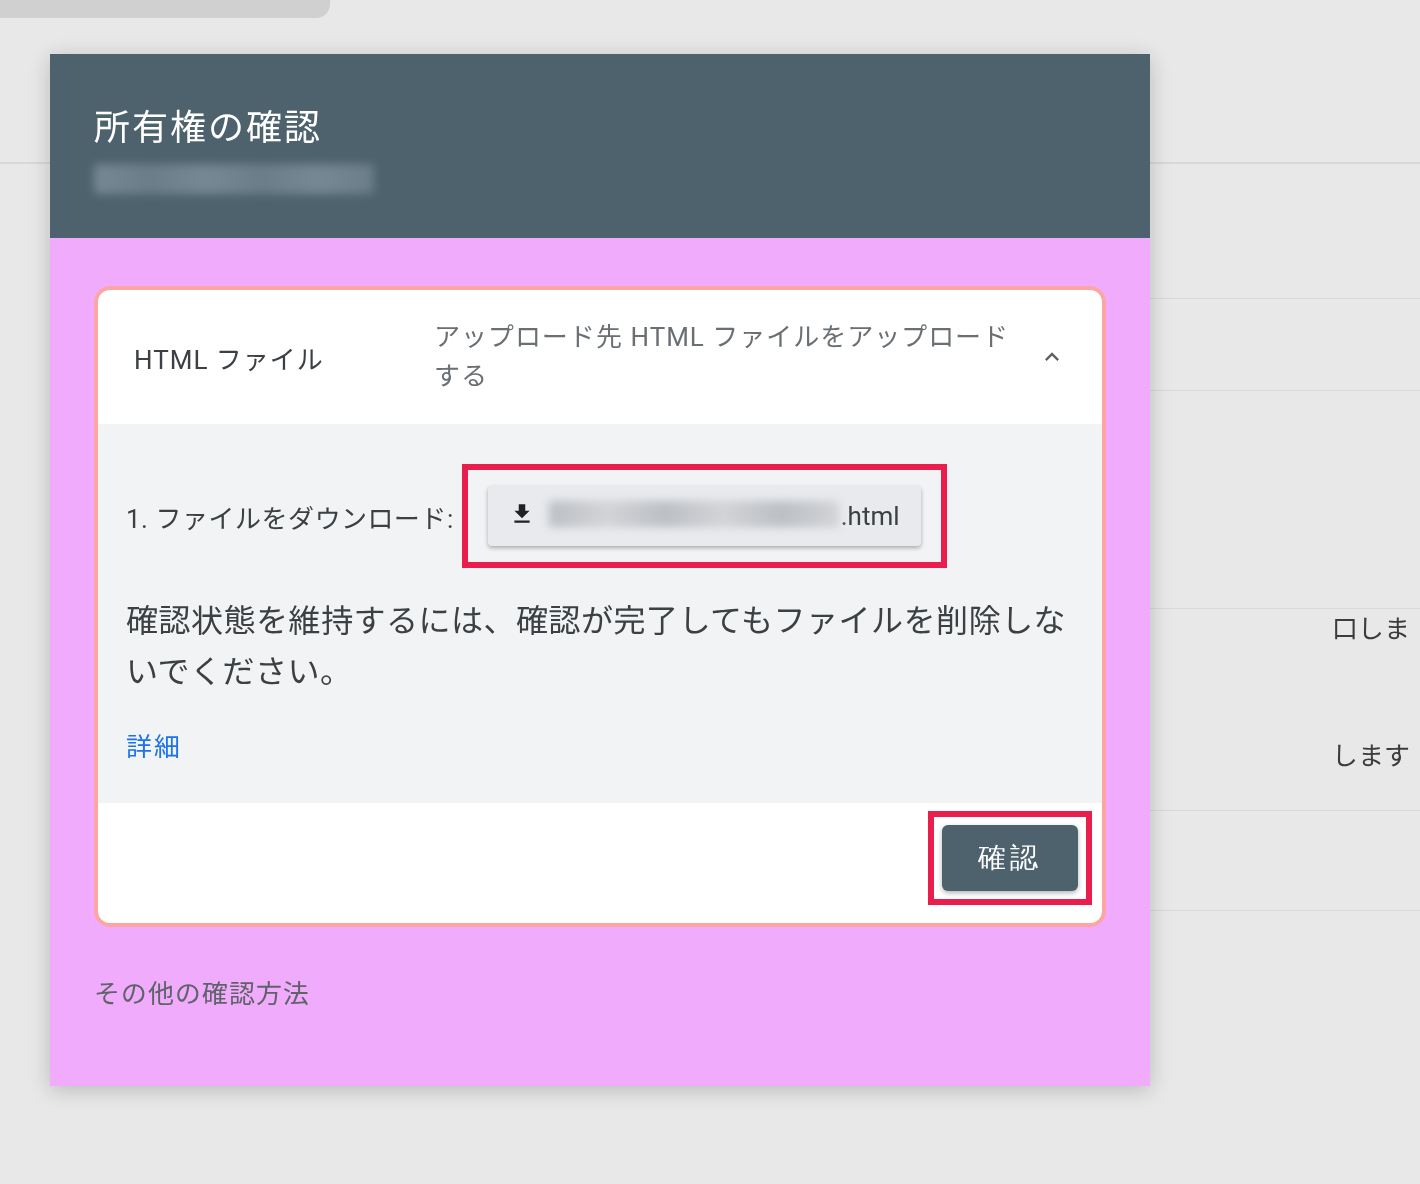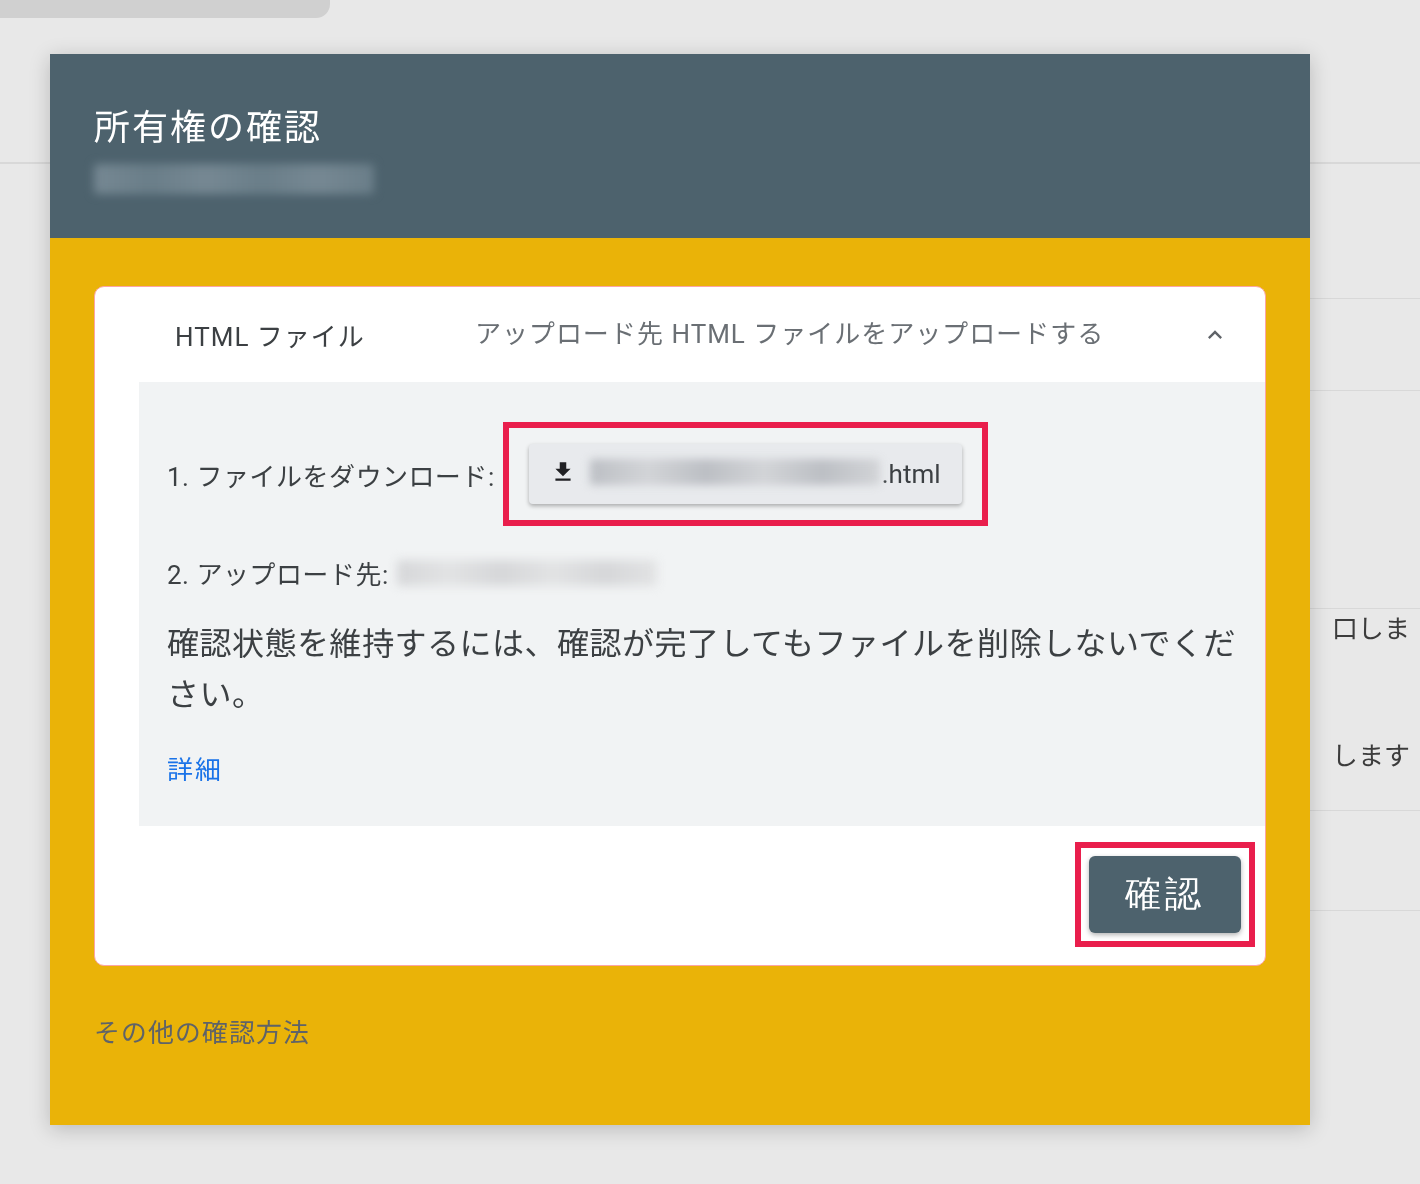--- a/index.html
+++ b/index.html
@@ -91,22 +91,22 @@
       top: 910px;
       left: 1150px;
       right: 0;
       height: 1px;
       background: #d8d8d8;
     }
     .dialog {
       position: absolute;
       top: 54px;
       left: 50px;
-      width: 1260px;
-      background: #eab308;
+      width: 1100px;
+      background: #f0abfc;
       box-shadow: 0 4px 20px rgba(0,0,0,0.2);
     }
     .dialog-header {
       background: #4d626d;
       padding: 44px 44px 44px 44px;
       color: #ffffff;
     }
     .dialog-title {
       font-size: 36px;
       font-weight: 400;
@@ -124,24 +124,23 @@
       padding: 48px 44px 40px 44px;
     }
     .section-title {
       font-size: 26px;
       color: #5f6368;
       font-weight: 400;
       margin-bottom: 36px;
       letter-spacing: 1px;
     }
     .card {
-      border: 1px solid #fca5a5;
-      border-radius: 10px;
+      border: 4px solid #fca5a5;
+      border-radius: 16px;
       background: #ffffff;
-      padding-left: 44px;
     }
     .card-header {
       display: flex;
       align-items: center;
       padding: 28px 36px;
       cursor: pointer;
     }
     .card-header-left {
       width: 300px;
       flex-shrink: 0;
@@ -162,21 +161,21 @@
       padding-right: 20px;
     }
     .chevron {
       width: 28px;
       height: 28px;
       flex-shrink: 0;
     }
     .card-content {
       background: #f1f3f4;
       padding: 40px 28px 40px 28px;
-      margin: 0 0 8px 0;
+      margin: 0 0 0 0;
     }
     .step-row {
       display: flex;
       align-items: center;
       margin-bottom: 28px;
       flex-wrap: wrap;
     }
     .step-label {
       font-size: 26px;
       color: #3c4043;
@@ -246,21 +245,21 @@
       padding: 8px 10px 18px 10px;
     }
     .confirm-highlight {
       border: 6px solid #e91e4c;
       padding: 8px 8px;
       display: inline-block;
     }
     .confirm-button {
       background: #4d626d;
       color: #ffffff;
-      font-size: 36px;
+      font-size: 28px;
       font-weight: 400;
       padding: 14px 36px;
       border: none;
       border-radius: 6px;
       cursor: pointer;
       letter-spacing: 4px;
       box-shadow: 0 2px 5px rgba(0,0,0,0.3);
     }
     .other-section {
       margin-top: 46px;
@@ -306,24 +305,20 @@
             <span class="download-chip">
               <svg class="download-icon" viewBox="0 0 24 24" fill="#202124">
                 <path d="M19 9h-4V3H9v6H5l7 7 7-7zM5 18v2h14v-2H5z"></path>
               </svg>
               <span class="download-text-blur"></span>
               <span class="download-ext">.html</span>
             </span>
           </span>
         </div>
 
-        <div class="step-row">
-          <span class="step-label">2. アップロード先:</span>
-          <span class="upload-blur"></span>
-        </div>
 
         <div class="note-text">確認状態を維持するには、確認が完了してもファイルを削除しないでください。</div>
 
         <span class="details-link">詳細</span>
       </div>
 
       <div class="card-footer">
         <span class="confirm-highlight">
           <button class="confirm-button">確認</button>
         </span>

